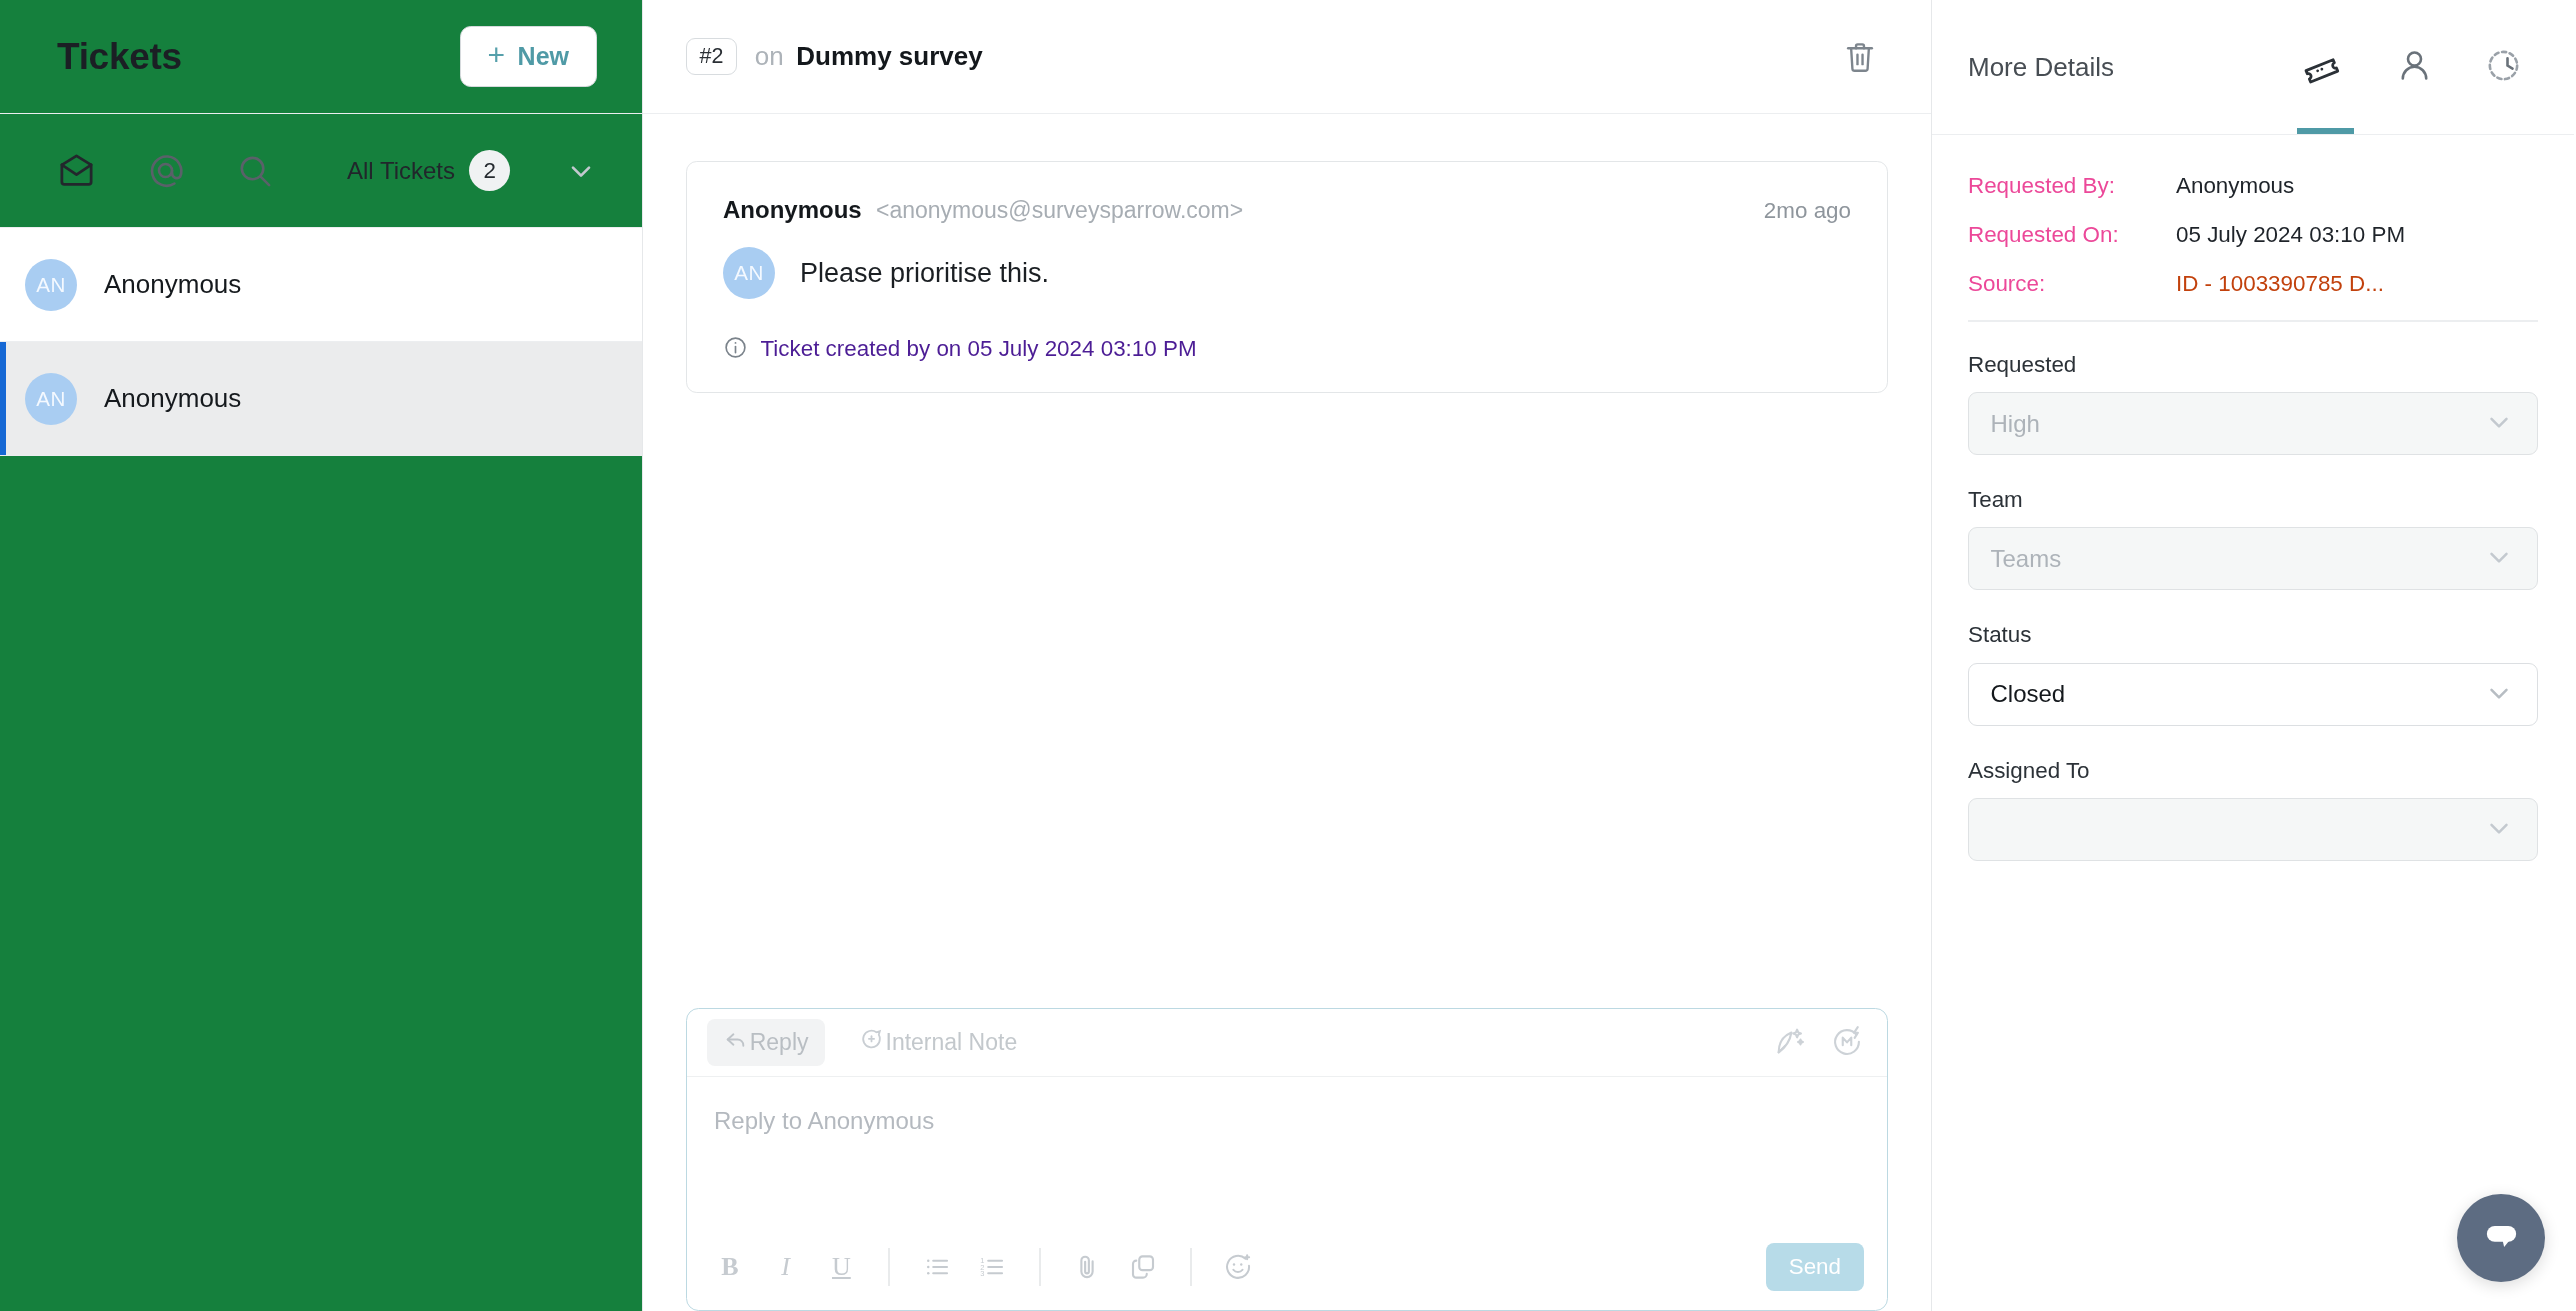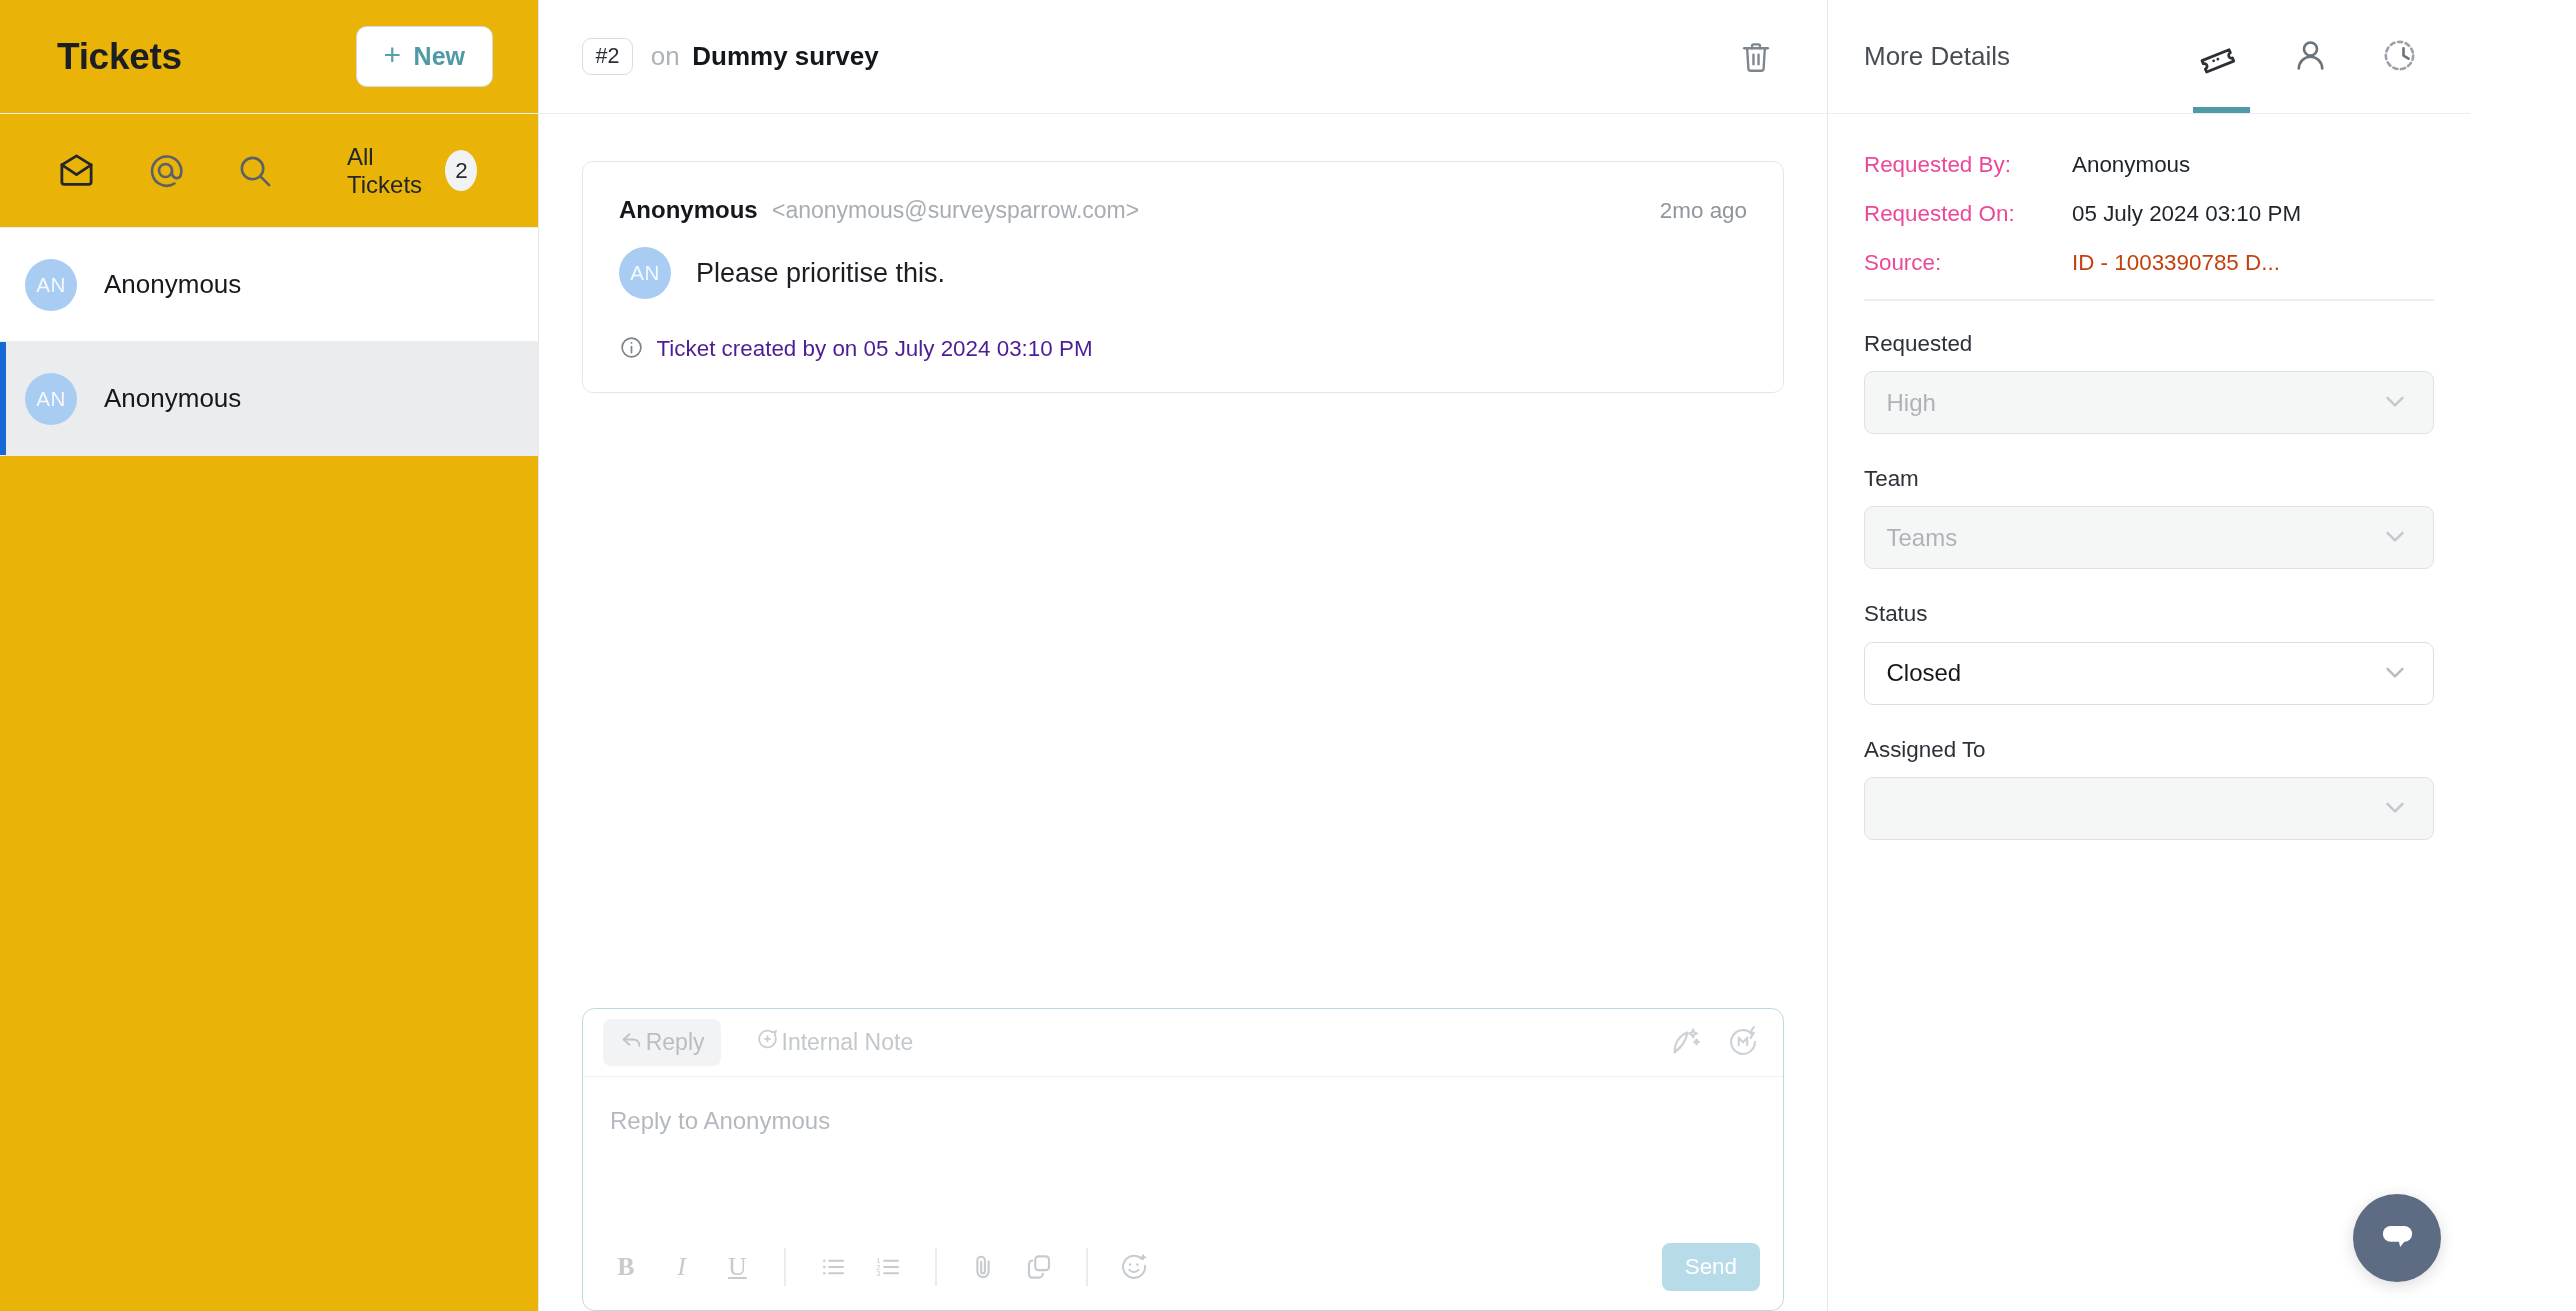--- a/index.html
+++ b/index.html
@@ -5,21 +5,21 @@
   * { box-sizing: border-box; margin: 0; padding: 0; }
   html, body {
     width: 2576px; height: 1311px;
     font-family: "Liberation Sans", sans-serif;
     background: #ffffff;
     overflow: hidden;
   }
   .app { display: flex; width: 2576px; height: 1311px; }
 
   
-  .sidebar { width: 539px; height: 100%; background: #eab308; border-right: 1.8px solid #e6e8ea; display: flex; flex-direction: column; }
+  .sidebar { width: 643px; height: 100%; background: #15803d; border-right: 1.8px solid #e6e8ea; display: flex; flex-direction: column; text-align: right; }
   .sb-header { height: 114px; display: flex; align-items: center; justify-content: space-between;
                padding: 0 45px 0 57px; border-bottom: 1.8px solid #eceef0; }
   .sb-title { font-size: 37px; font-weight: 700; color: #1b1f24; letter-spacing: -0.3px; }
   .new-btn { display: flex; align-items: center; gap: 12.5px; border: 1.8px solid #d6dadd; border-radius: 10.7px;
              height: 61px; padding: 0 27px; background: #fff; cursor: pointer; }
   .new-btn .plus { font-size: 30px; color: #56a0ab; font-weight: 400; line-height: 1; margin-top: -2.7px; }
   .new-btn .lbl { font-size: 25px; color: #4f9aa6; font-weight: 600; }
 
   .sb-filterbar { height: 114px; display: flex; align-items: center; padding: 0 43px 0 57px;
                   border-bottom: 1.8px solid #eceef0; }
@@ -77,21 +77,21 @@
   .ed-toolbar { height: 86px; display: flex; align-items: center; justify-content: space-between; padding: 0 23px 0 25px; }
   .tb-left { display: flex; align-items: center; gap: 19.7px; }
   .tb-ic { cursor: pointer; display: flex; align-items: center; justify-content: center; width: 36px; height: 39px; }
   .tb-ic .glyph { font-size: 26px; color: #c6cbd0; font-family: "Liberation Serif", serif; }
   .tb-sep { width: 1.8px; height: 38px; background: #e9ebec; margin: 0 9px; }
   .send-btn { background: #b7dbe8; color: #ffffff; border: none; border-radius: 8px; height: 48px; padding: 0 23px;
               font-size: 22.4px; font-family: "Liberation Sans", sans-serif; cursor: pointer; }
 
   
   .right { width: 642px; height: 100%; background: #fff; display: flex; flex-direction: column; position: relative; }
-  .rt-header { height: 114px; display: flex; align-items: center; justify-content: space-between;
+  .rt-header { height: 135px; display: flex; align-items: center; justify-content: space-between;
                padding: 0 43px 0 36px; border-bottom: 1.8px solid #eceef0; }
   .rt-title { font-size: 26px; color: #474d53; }
   .rt-tabs { display: flex; align-items: center; gap: 43px; height: 100%; }
   .rt-tab { height: 100%; display: flex; align-items: center; position: relative; cursor: pointer; padding: 0 3.6px; }
   .rt-tab.active::after { content: ""; position: absolute; bottom: 0; left: -5.4px; right: -5.4px; height: 6.3px; background: #4f9aa6; }
 
   .rt-body { padding: 38px 36px 0 36px; }
   .kv-row { display: flex; align-items: center; margin-bottom: 23px; }
   .kv-key { width: 208px; font-size: 22.4px; color: #ec4899; }
   .kv-val { font-size: 22.4px; color: #1f242a; }

